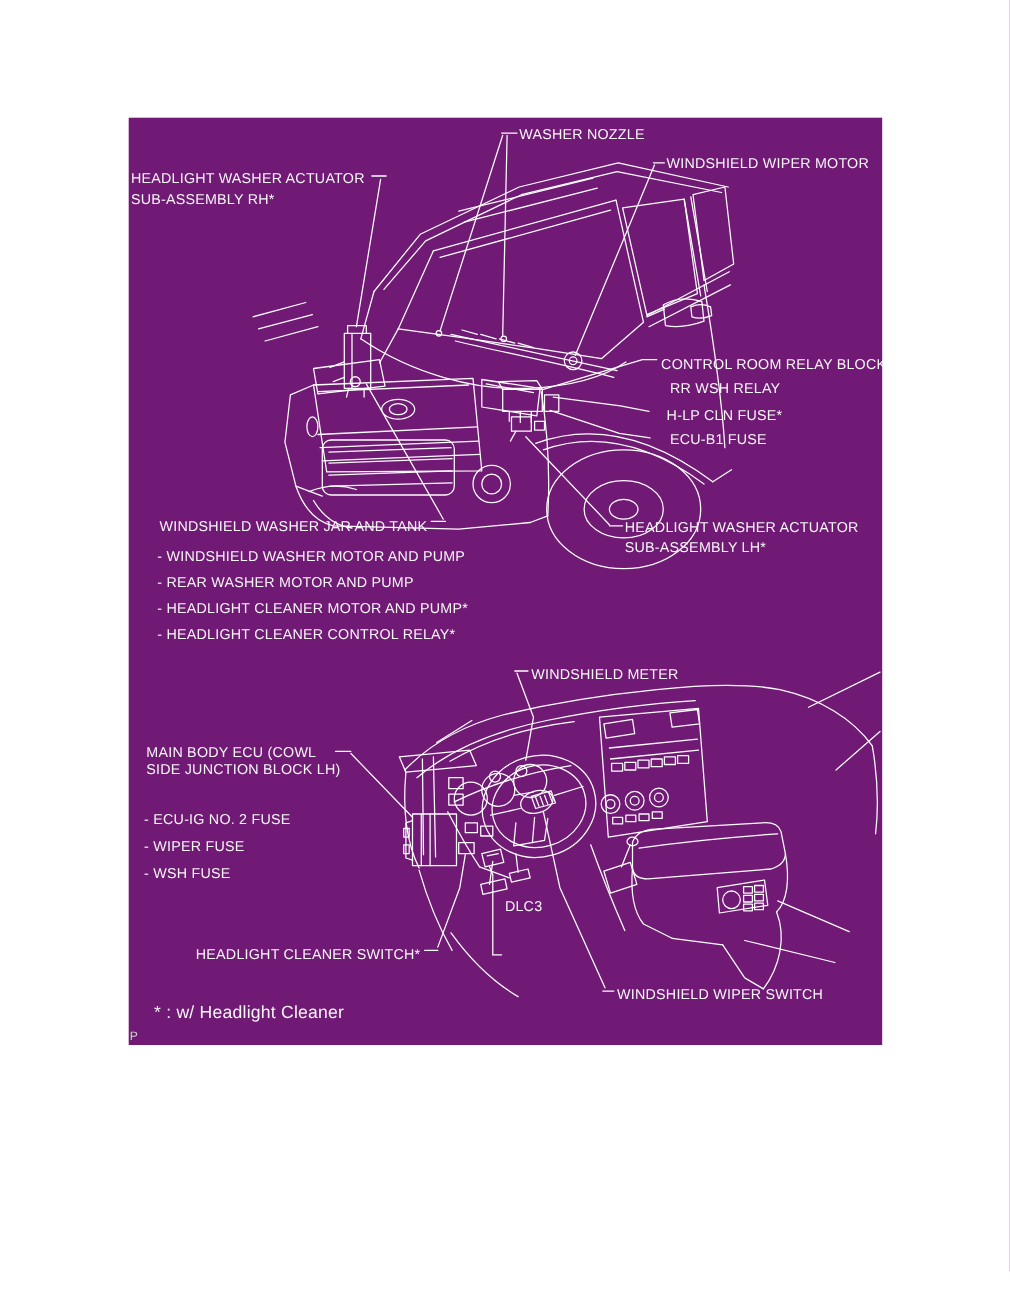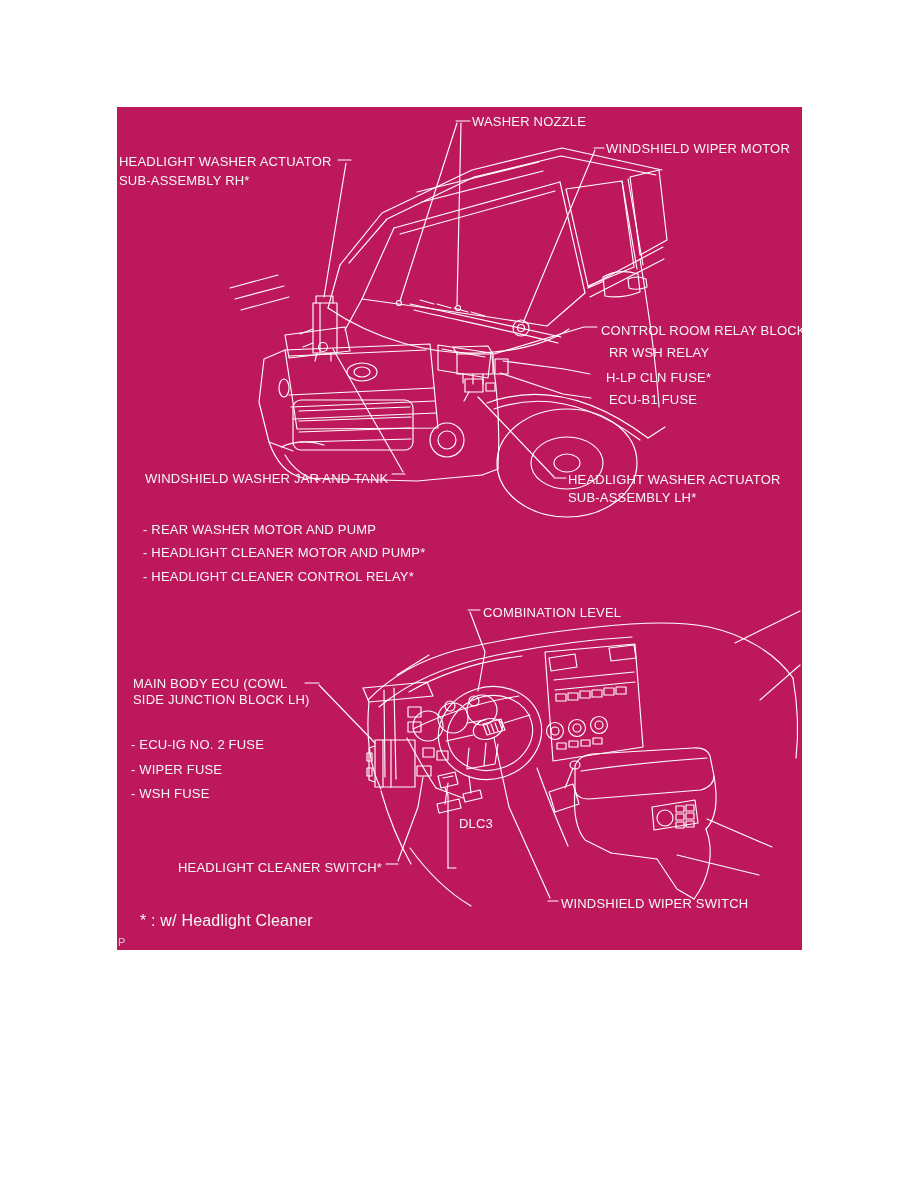--- a/index.html
+++ b/index.html
@@ -4,21 +4,21 @@
 <style>
   html,body{margin:0;padding:0;}
   body{
     width:918px;height:1188px;position:relative;
     background:#ffffff;
     font-family:"Liberation Sans",sans-serif;
     overflow:hidden;
   }
   .figure-frame{
     position:absolute;left:117px;top:107px;width:685px;height:843px;
-    background:#be185d;
+    background:#701a75;
   }
   .lineart{position:absolute;left:0;top:0;}
   .label{
     position:absolute;color:#f5f5f5;
     font-size:13px;line-height:19px;letter-spacing:.2px;
     white-space:nowrap;
   }
   .label.tight{line-height:15.5px;}
   .label.mid{line-height:18px;}
   .footnote{font-size:16px;}
@@ -261,30 +261,31 @@
     <div>HEADLIGHT WASHER ACTUATOR</div>
     <div>SUB-ASSEMBLY RH*</div>
   </div>
 
   <div class="label" style="left:484px;top:214px">CONTROL ROOM RELAY BLOCK</div>
   <div class="label" style="left:492px;top:236px">RR WSH RELAY</div>
   <div class="label" style="left:489px;top:261px">H-LP CLN FUSE*</div>
   <div class="label" style="left:492px;top:283px">ECU-B1 FUSE</div>
 
   <div class="label" style="left:28px;top:362px">WINDSHIELD WASHER JAR AND TANK</div>
+  <div class="label" style="left:26px;top:389px">- WINDSHIELD WASHER MOTOR AND PUMP</div>
   <div class="label" style="left:26px;top:413px">- REAR WASHER MOTOR AND PUMP</div>
   <div class="label" style="left:26px;top:436px">- HEADLIGHT CLEANER MOTOR AND PUMP*</div>
   <div class="label" style="left:26px;top:460px">- HEADLIGHT CLEANER CONTROL RELAY*</div>
 
   <div class="label mid" style="left:451px;top:364px">
     <div>HEADLIGHT WASHER ACTUATOR</div>
     <div>SUB-ASSEMBLY LH*</div>
   </div>
 
-  <div class="label" style="left:366px;top:496px">COMBINATION LEVEL</div>
+  <div class="label" style="left:366px;top:496px">WINDSHIELD METER</div>
 
   <div class="label tight" style="left:16px;top:569px">
     <div>MAIN BODY ECU (COWL</div>
     <div>SIDE JUNCTION BLOCK LH)</div>
   </div>
 
   <div class="label" style="left:14px;top:628px">- ECU-IG NO. 2 FUSE</div>
   <div class="label" style="left:14px;top:653px">- WIPER FUSE</div>
   <div class="label" style="left:14px;top:677px">- WSH FUSE</div>
 

